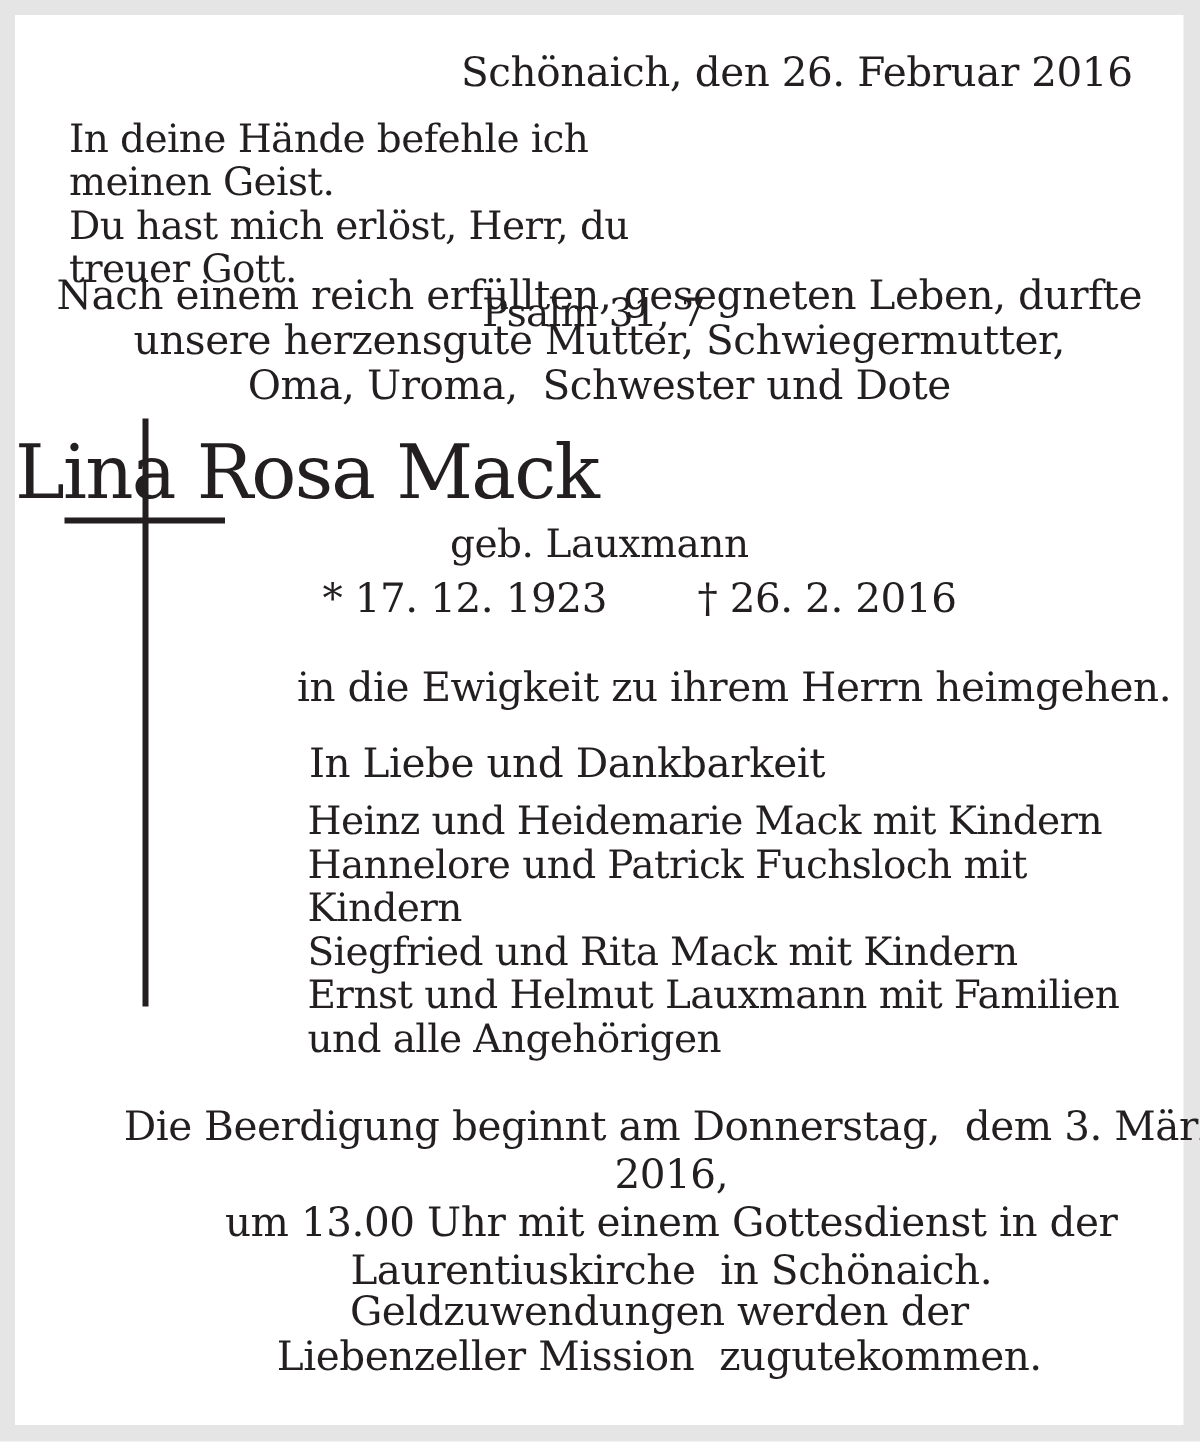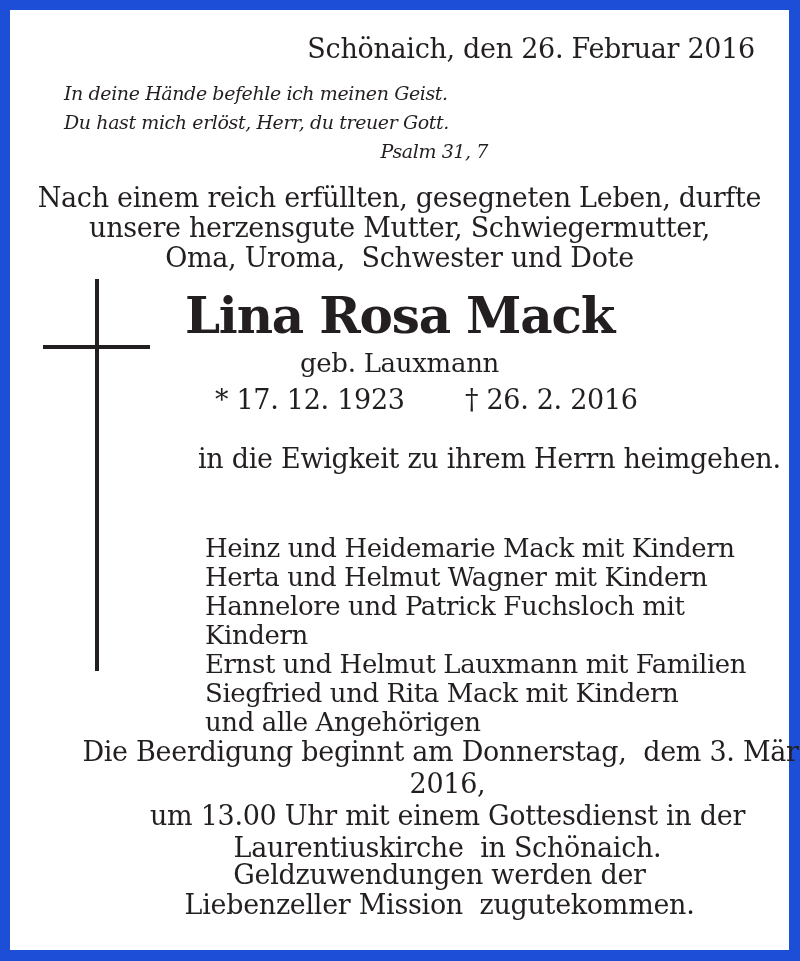--- a/index.html
+++ b/index.html
@@ -1,55 +1,55 @@
 <!DOCTYPE html>
 <html><head>
 <meta charset="utf-8">
 <style>
   html, body { margin: 0; padding: 0; }
   .page {
     position: relative;
     width: 800px;
     height: 961px;
-    background: #1d4ed8;
+    background: #e5e5e5;
     font-family: "DejaVu Serif", serif;
     color: #231f20;
     overflow: hidden;
   }
   .content {
     position: absolute;
     left: 10px; top: 10px;
     width: 779px; height: 940px;
     background: #ffffff;
   }
   .content > div, .content h1 { position: absolute; margin: 0; }
   [data-bind] { white-space: pre-wrap; }
 
   .dateline {
     top: 23px; right: 34px;
     font-size: 27px; letter-spacing: -0.3px;
     text-align: right;
   }
   .psalm {
-    left: 54px; top: 69px; width: 424px;
-    font-style: italic; font-size: 19px; line-height: 29px;
+    left: 36px; top: 69px; width: 424px;
+    font-size: 26px; line-height: 29px;
     letter-spacing: -0.4px;
   }
   .psalm .cite { text-align: right; }
   .intro {
     left: 0; top: 173px; width: 100%;
     text-align: center;
     font-size: 27px; line-height: 30px; letter-spacing: -0.3px;
   }
   .cross-v { left: 85px; top: 269px; width: 4px;  height: 392px; background: #231f20; }
   .cross-h { left: 33px; top: 335px; width: 107px; height: 4px;  background: #231f20; }
   .name {
     left: 0; top: 276px; width: 100%;
-    text-align: center;
-    font-size: 50px; font-weight: bold; letter-spacing: -1.2px;
+    text-align: left;
+    font-size: 50px; font-weight: normal; letter-spacing: -1.2px;
   }
   .maiden {
     left: 0; top: 338px; width: 100%;
     text-align: center;
     font-size: 26px; letter-spacing: -0.3px;
   }
   .dates {
     left: 205px; top: 374px;
     font-size: 27px; letter-spacing: -0.3px;
   }
@@ -104,27 +104,27 @@
 
     <div class="maiden" data-bind="notice.maiden_name">geb. Lauxmann</div>
 
     <div class="dates">
       <span class="birth" data-bind="notice.birth_date">* 17. 12. 1923</span>
       <span class="death" data-bind="notice.death_date">† 26. 2. 2016</span>
     </div>
 
     <div class="eternity" data-bind="notice.eternity_line">in die Ewigkeit zu ihrem Herrn heimgehen.</div>
 
+    <div class="love" data-bind="notice.love_line">In Liebe und Dankbarkeit</div>
 
     <div class="family">
       <div data-bind="notice.family.0">Heinz und Heidemarie Mack mit Kindern</div>
-      <div data-bind="notice.family.1">Herta und Helmut Wagner mit Kindern</div>
       <div data-bind="notice.family.2">Hannelore und Patrick Fuchsloch mit Kindern</div>
+      <div data-bind="notice.family.3">Siegfried und Rita Mack mit Kindern</div>
       <div data-bind="notice.family.4">Ernst und Helmut Lauxmann mit Familien</div>
-      <div data-bind="notice.family.3">Siegfried und Rita Mack mit Kindern</div>
       <div data-bind="notice.family.5">und alle Angehörigen</div>
     </div>
 
     <div class="funeral">
       <div data-bind="notice.funeral.line1">Die Beerdigung beginnt am Donnerstag,  dem 3. März 2016,</div>
       <div data-bind="notice.funeral.line2">um 13.00 Uhr mit einem Gottesdienst in der</div>
       <div data-bind="notice.funeral.line3">Laurentiuskirche  in Schönaich.</div>
     </div>
 
     <div class="donation">

